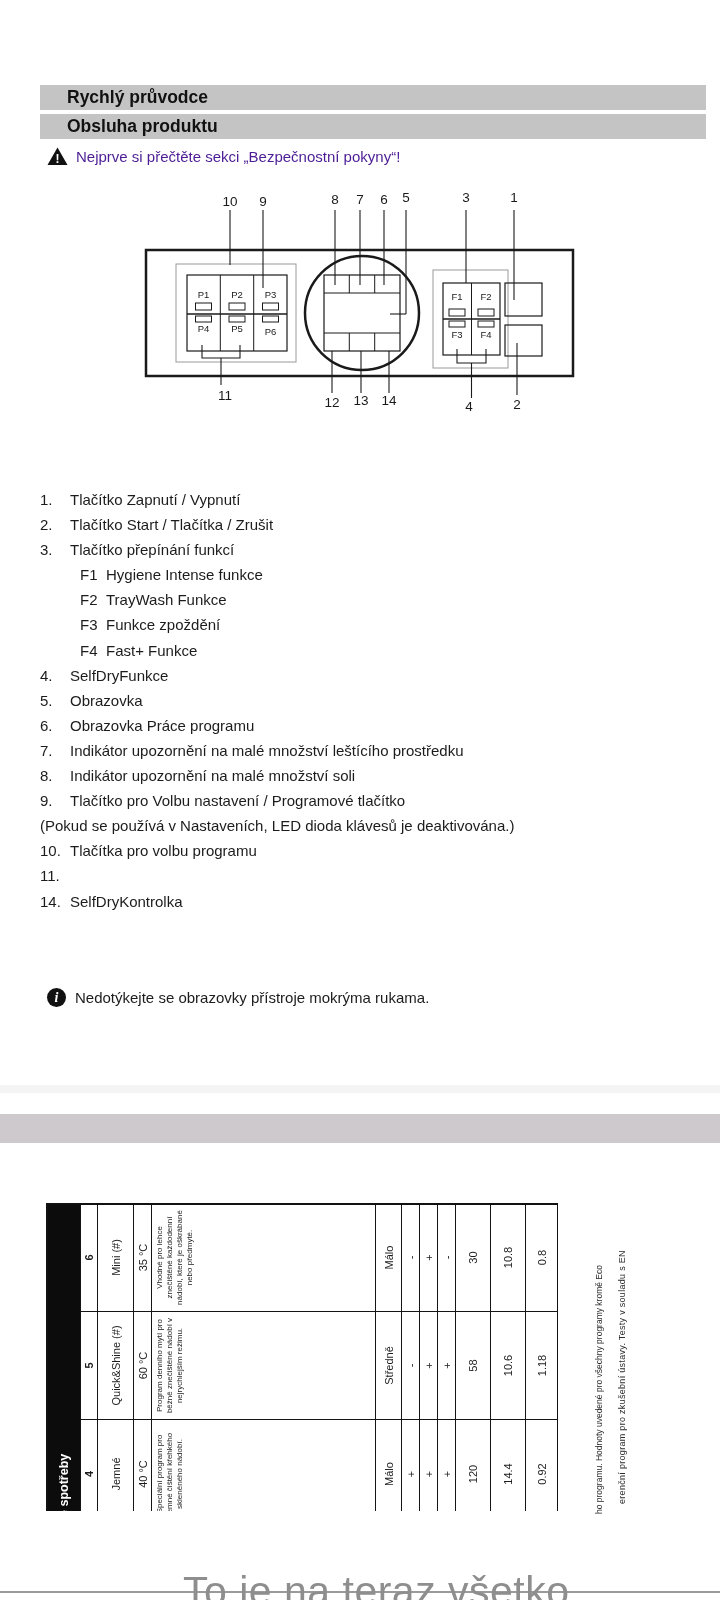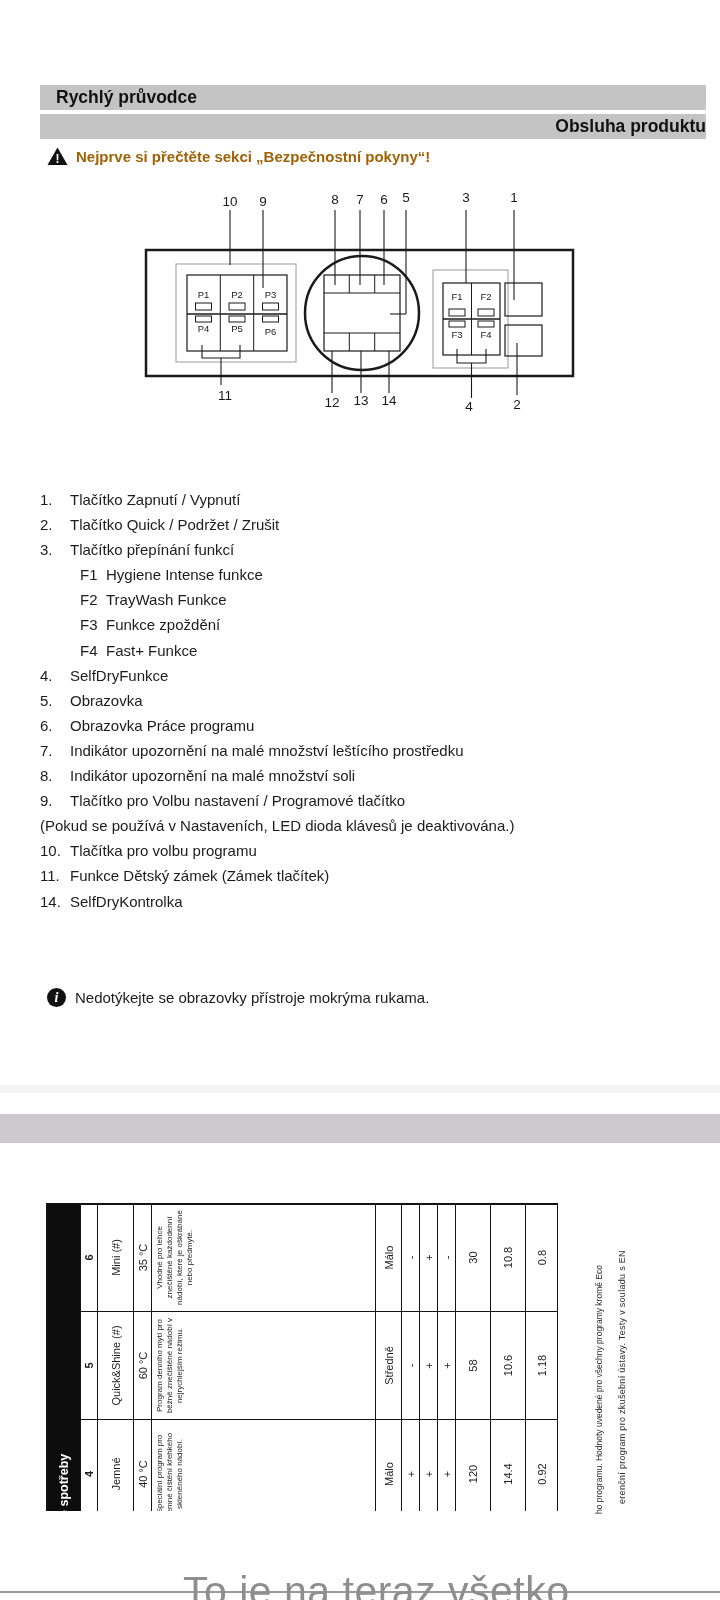--- a/index.html
+++ b/index.html
@@ -2,25 +2,25 @@
 <html><head>
 <meta charset="utf-8">
 <style>
   html,body{margin:0;padding:0;}
   body{
     width:720px;height:1600px;position:relative;overflow:hidden;
     background:#ffffff;font-family:"Liberation Sans",sans-serif;color:#1c1c1c;
   }
   
   .hbar{position:absolute;left:40px;width:666px;height:25px;background:#c5c4c5;}
-  .hbar .t{font-size:17.5px;font-weight:bold;color:#111;line-height:25px;padding-left:16px;display:block;}
-  #hbar1{top:85px;} #hbar2{top:114px;text-align:right;}
+  .hbar .t{font-size:17.5px;font-weight:bold;color:#111;line-height:25px;padding-left:27px;display:block;}
+  #hbar1{top:85px;} #hbar2{top:114px;}
   
   .warnrow{position:absolute;left:47px;top:147px;display:flex;align-items:center;gap:8px;}
-  .warnrow .txt{font-size:15px;color:#a16207;font-weight:bold;}
+  .warnrow .txt{font-size:15px;color:#4c1d95;}
   
   #diagram{position:absolute;left:140px;top:188px;}
   
   .legend{position:absolute;left:40px;top:487px;width:640px;}
   .li{display:flex;line-height:25.1px;font-size:15px;}
   .li .n{width:30px;flex:0 0 30px;}
   .li.sub{padding-left:40px;}
   .li.sub .n{width:26px;flex:0 0 26px;}
   
   .inforow{position:absolute;left:47px;top:988px;display:flex;align-items:center;gap:9px;}
@@ -170,21 +170,21 @@
   </g>
 </svg>
 
 <div class="legend">
   <div class="li">
       <span class="n">1.</span>
       <span>Tlačítko Zapnutí / Vypnutí</span>
     </div>
   <div class="li">
       <span class="n">2.</span>
-      <span>Tlačítko Quick / Podržet / Zrušit</span>
+      <span>Tlačítko Start / Tlačítka / Zrušit</span>
     </div>
   <div class="li">
       <span class="n">3.</span>
       <span>Tlačítko přepínání funkcí</span>
     </div>
   <div class="li sub">
       <span class="n">F1</span>
       <span>Hygiene Intense funkce</span>
     </div>
   <div class="li sub">
@@ -225,21 +225,20 @@
     </div>
   <div class="li note">
       <span>(Pokud se používá v Nastaveních, LED dioda klávesů je deaktivována.)</span>
     </div>
   <div class="li">
       <span class="n">10.</span>
       <span>Tlačítka pro volbu programu</span>
     </div>
   <div class="li">
       <span class="n">11.</span>
-      <span>Funkce Dětský zámek (Zámek tlačítek)</span>
     </div>
   <div class="li">
       <span class="n">14.</span>
       <span>SelfDryKontrolka</span>
     </div>
 </div>
 
 <div class="inforow">
   <span class="icircle">i</span>
   <span class="txt">Nedotýkejte se obrazovky přístroje mokrýma rukama.</span>

